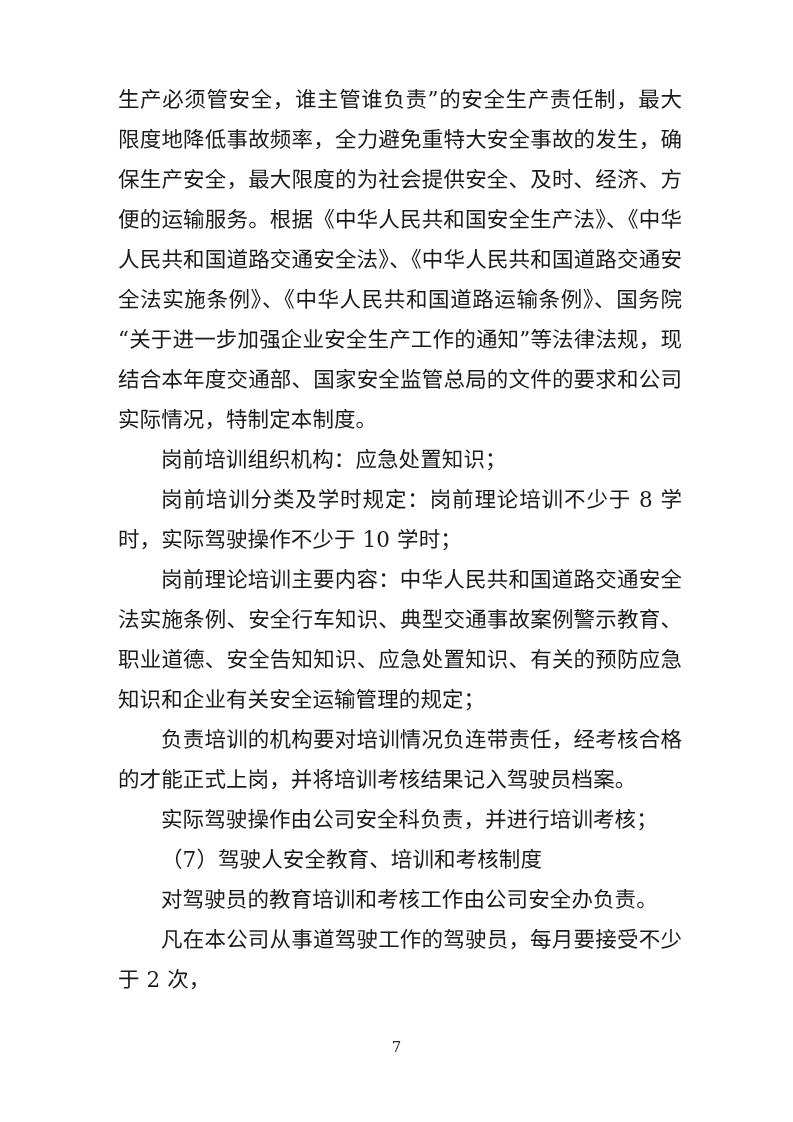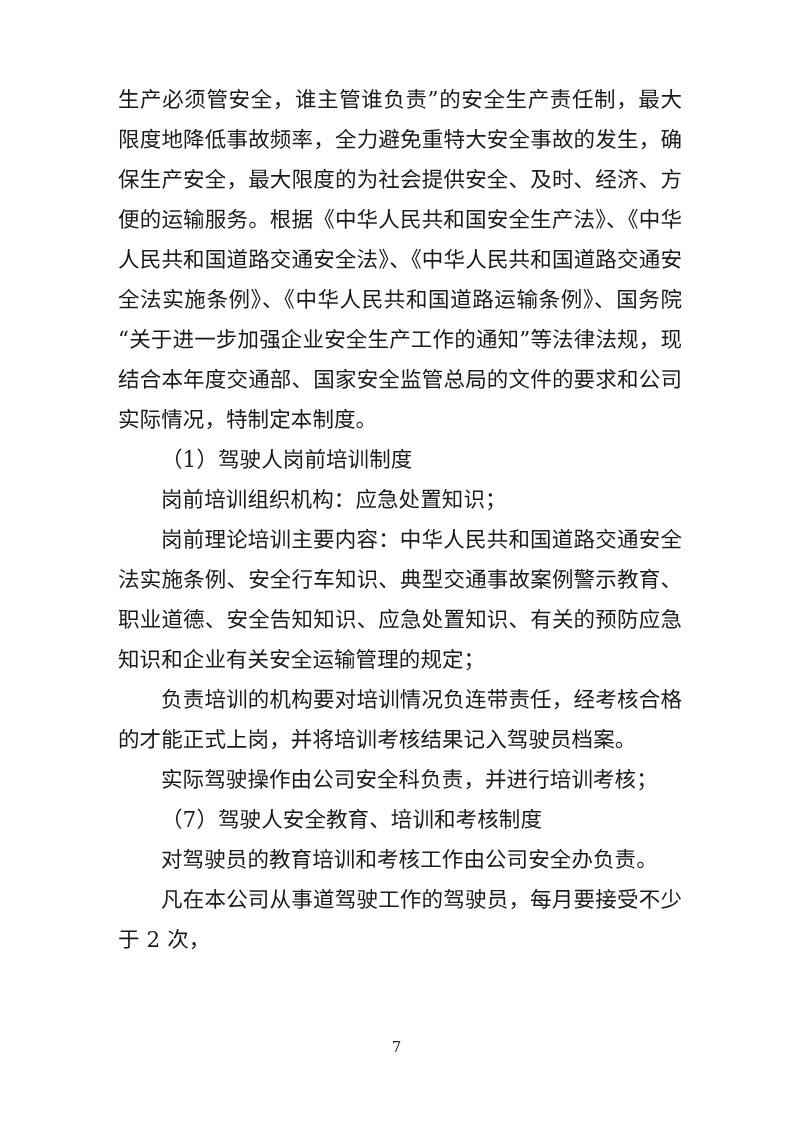--- a/index.html
+++ b/index.html
@@ -61,22 +61,22 @@
     font-family: "DejaVu Serif", "Liberation Serif", serif;
   }
 </style>
 </head>
 <body>
 
 <div class="page">
 
   <div class="text-block">
     <p class="para cont">生产必须管安全，谁主管谁负责”的安全生产责任制，最大限度地降低事故频率，全力避免重特大安全事故的发生，确保生产安全，最大限度的为社会提供安全、及时、经济、方便的运输服务。根据《中华人民共和国安全生产法》、《中华人民共和国道路交通安全法》、《中华人民共和国道路交通安全法实施条例》、《中华人民共和国道路运输条例》、国务院“关于进一步加强企业安全生产工作的通知”等法律法规，现结合本年度交通部、国家安全监管总局的文件的要求和公司实际情况，特制定本制度。</p>
-    <p class="para indent">（1）驾驶人岗前培训制度</p>
     <p class="para indent">岗前培训组织机构：应急处置知识；</p>
+    <p class="para indent">岗前培训分类及学时规定：岗前理论培训不少于 8 学时，实际驾驶操作不少于 10 学时；</p>
     <p class="para indent">岗前理论培训主要内容：中华人民共和国道路交通安全法实施条例、安全行车知识、典型交通事故案例警示教育、职业道德、安全告知知识、应急处置知识、有关的预防应急知识和企业有关安全运输管理的规定；</p>
     <p class="para indent">负责培训的机构要对培训情况负连带责任，经考核合格的才能正式上岗，并将培训考核结果记入驾驶员档案。</p>
     <p class="para indent">实际驾驶操作由公司安全科负责，并进行培训考核；</p>
     <p class="para indent">（7）驾驶人安全教育、培训和考核制度</p>
     <p class="para indent">对驾驶员的教育培训和考核工作由公司安全办负责。</p>
     <p class="para indent">凡在本公司从事道驾驶工作的驾驶员，每月要接受不少于 2 次，</p>
   </div>
 
   <div class="page-number">7</div>
 

